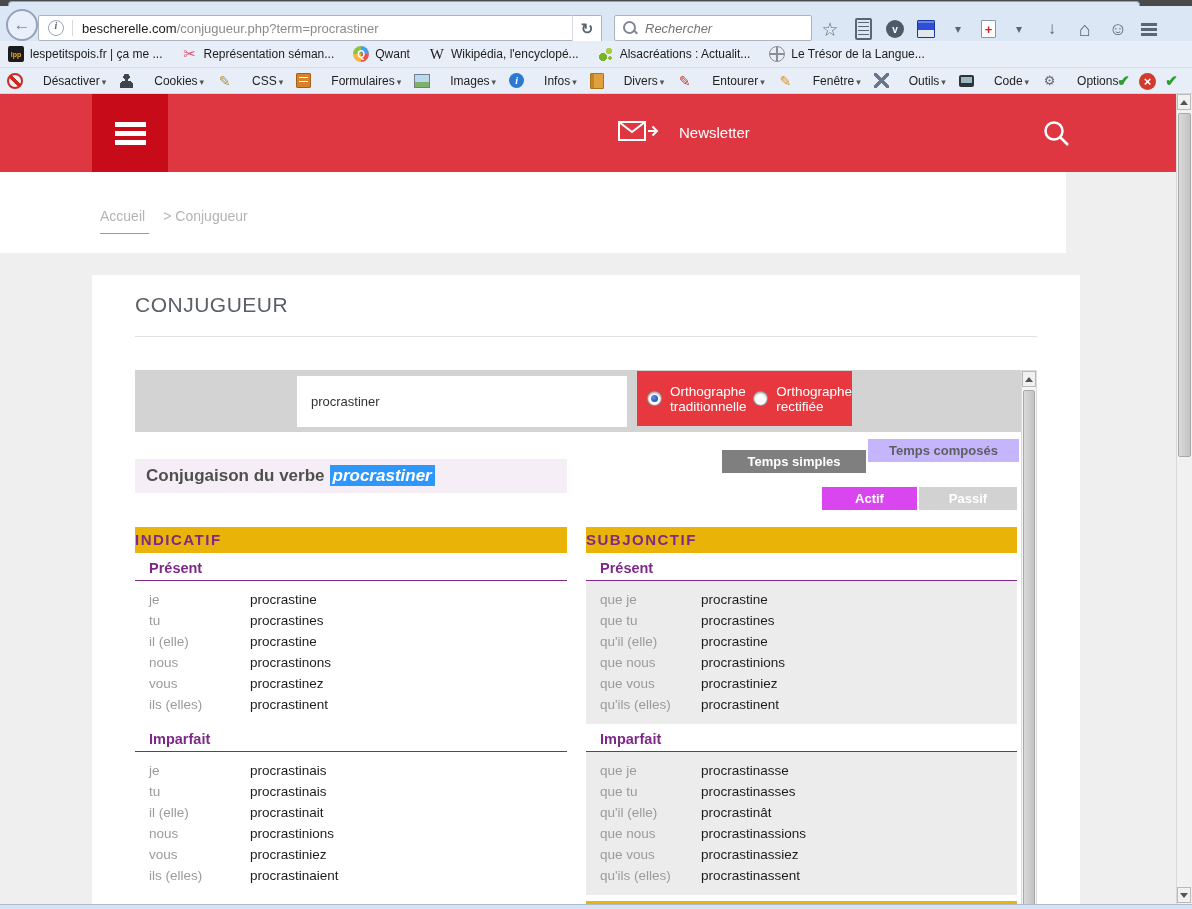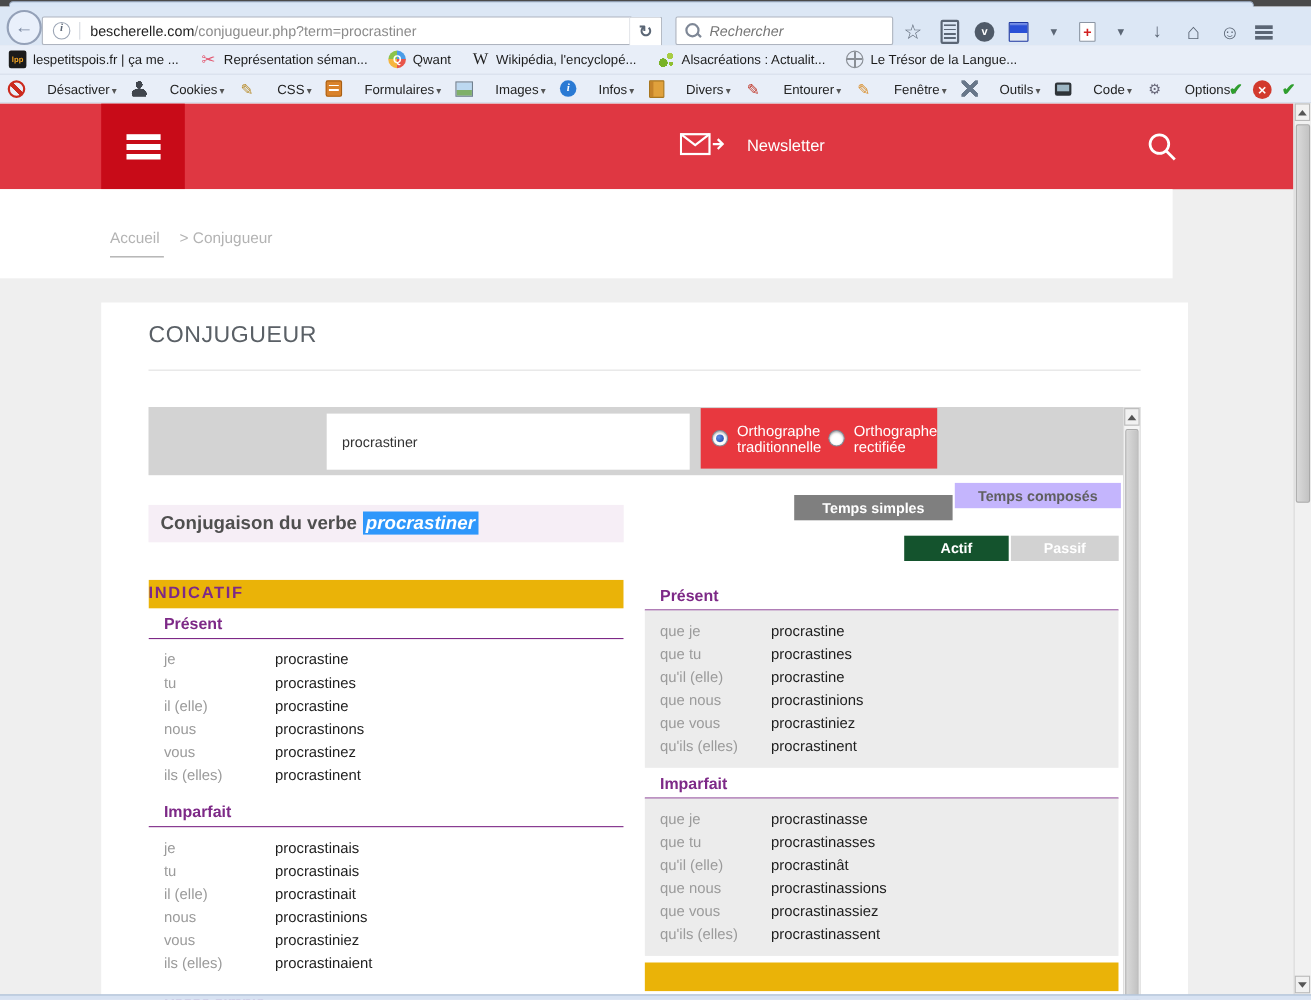--- a/index.html
+++ b/index.html
@@ -94,21 +94,21 @@
   .redbox{position:absolute;left:637px;top:277px;width:215px;height:55px;background:#e8383f;display:flex;flex-direction:row;justify-content:space-evenly;padding-left:10px;box-sizing:border-box}
   .radio-row{display:flex;align-items:center;gap:8px}
   .radio{width:13px;height:13px;border-radius:50%;background:#fff;border:1px solid #7e8a96;box-shadow:inset 0 1px 2px rgba(0,0,0,.35);flex:none;position:relative}
   .radio.selected::after{content:"";position:absolute;left:3px;top:3px;width:7px;height:7px;border-radius:50%;background:radial-gradient(circle at 35% 35%,#5f8fe8,#1d3e9e)}
   .radio-label{color:#fff;font-size:13.5px}
   .banner{position:absolute;left:135px;top:365px;width:432px;height:34px;background:#f6eef6;line-height:34px;padding-left:11px;box-sizing:border-box;font-size:17px;font-weight:bold;color:#4f4f4f}
   .sel-verb{background:#2e97fb;color:#fff;font-style:italic;padding:1px 3px;margin-left:5px}
   .tab-btn{position:absolute;height:23px;line-height:23px;text-align:center;font-size:13px;font-weight:bold}
   .tab-simple{left:722px;top:356px;width:144px;background:#7f7f7f;color:#fff}
   .tab-compose{left:868px;top:345px;width:151px;background:#c4b5fd;color:#5f5f5f}
-  .tab-actif{left:822px;top:393px;width:95px;background:#14532d;color:#fff}
+  .tab-actif{left:822px;top:393px;width:95px;background:#d946ef;color:#fff}
   .tab-passif{left:919px;top:393px;width:98px;background:#d2d2d2;color:#fff}
   .col{position:absolute;top:433px;height:382px;overflow:hidden}
   .col.leftcol{left:135px;width:432px}
   .col.rightcol{left:586px;width:431px}
   .mood-header{height:26px;line-height:26px;background:#eab308;color:#7d2987;font-size:15px;font-weight:bold;letter-spacing:1.5px;}
   .tense{margin-top:5px}
   .tense-name{color:#7d2987;font-size:14.5px;font-weight:bold;padding:2px 0 4px 14px;border-bottom:1px solid #7d2987}
   .rows{padding:8px 0 9px}
   .rightcol .rows{background:#ececec}
   .crow{display:flex;align-items:center;height:21px;font-size:13.5px}
@@ -408,20 +408,21 @@
             </div>
 
         </div>
       </div>
       <div class="tense next-mood-partial">
         <div class="tense-name">Passé simple</div>
       </div>
     </div>
 
     <div class="col rightcol">
+      <div class="mood-header">SUBJONCTIF</div>
       <div class="tense">
         <div class="tense-name">Présent</div>
         <div class="rows">
 
             <div class="crow">
               <span class="p">que je</span>
               <span class="v">procrastine</span>
             </div>
 
             <div class="crow">

